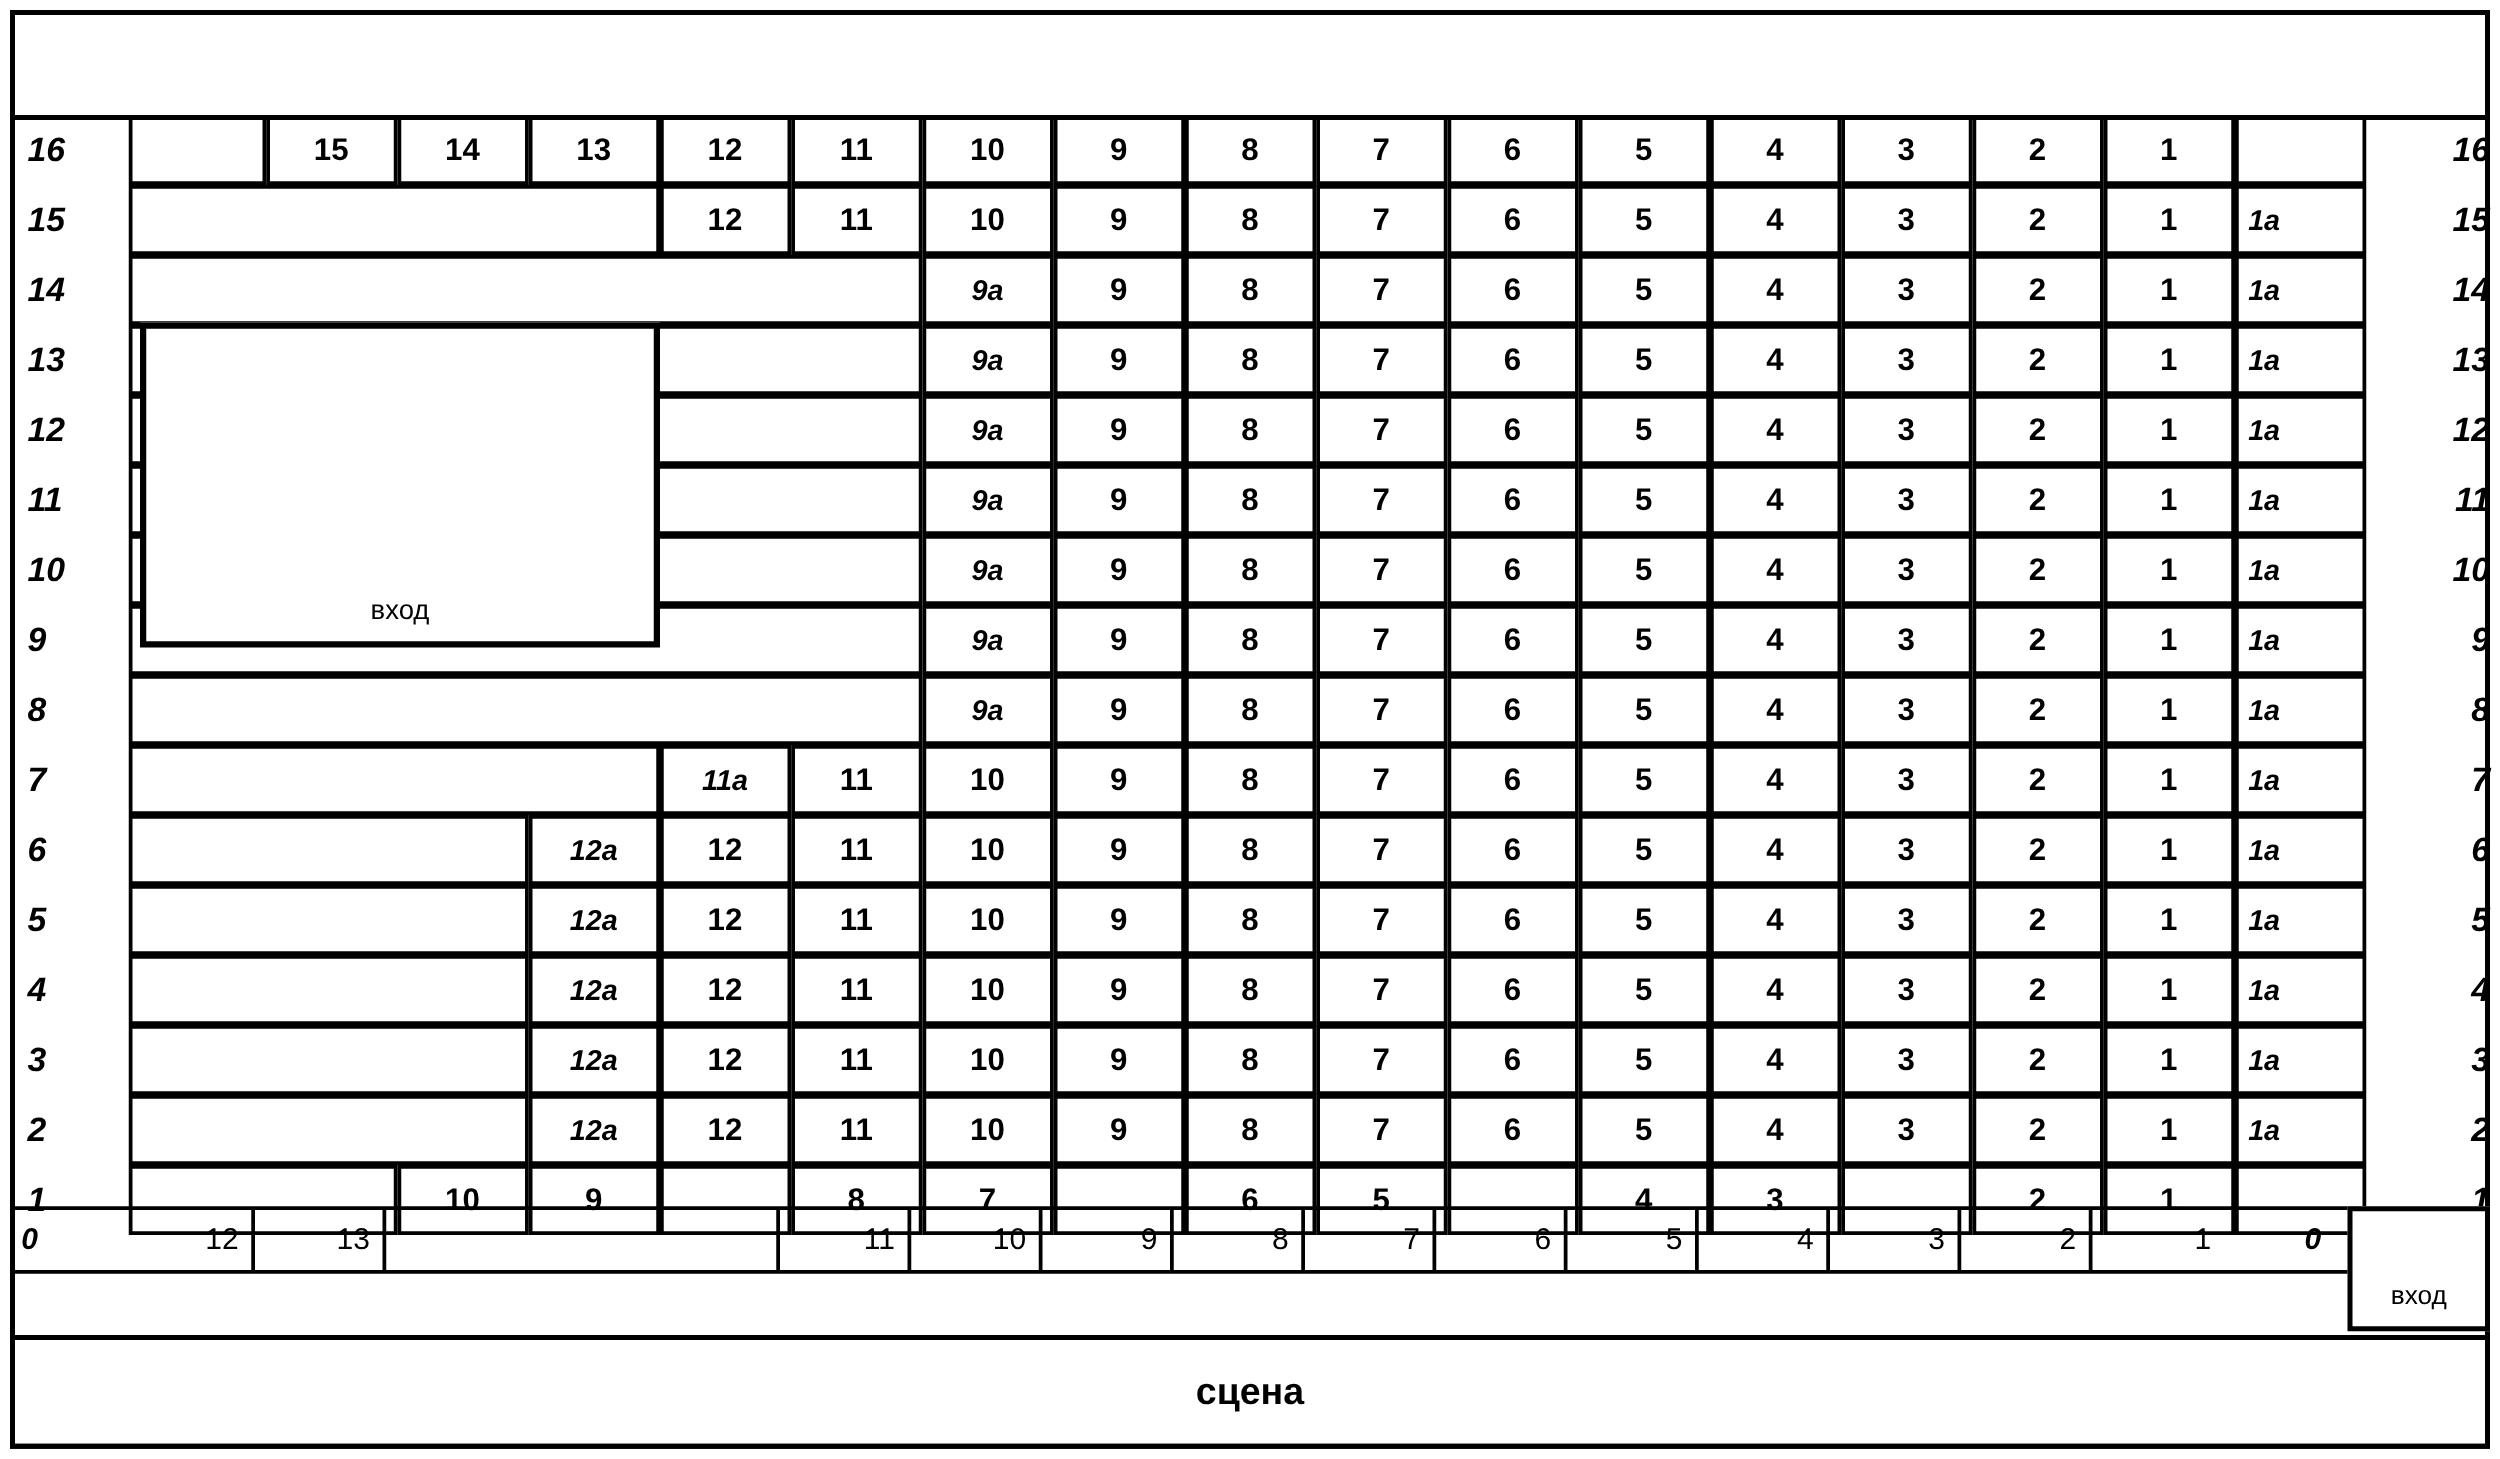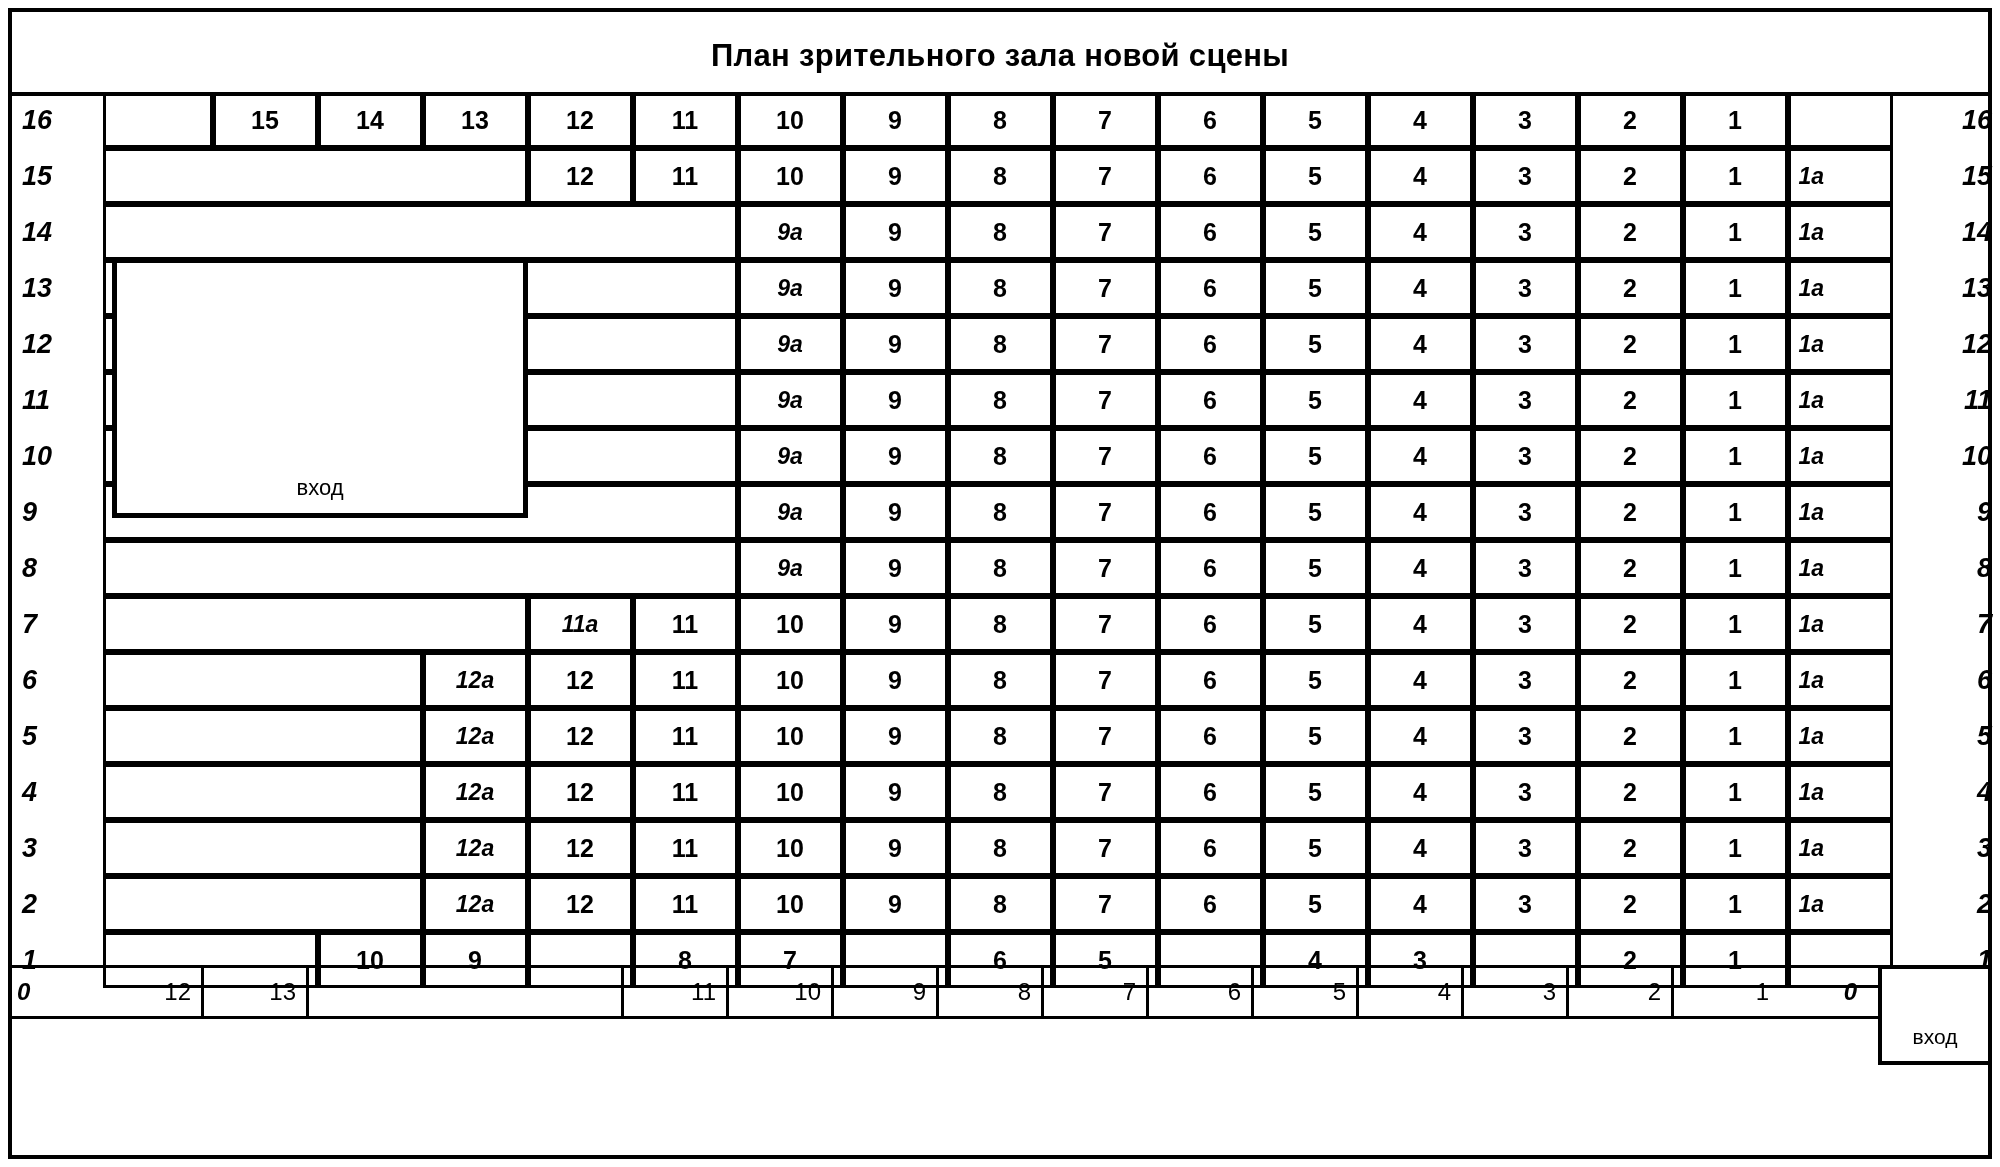--- a/index.html
+++ b/index.html
@@ -173,21 +173,20 @@
     font-weight: bold;
   }
 </style>
 </head>
 <body>
 
 <div id="page">
 
   <div class="outer-frame"></div>
 
-  <div class="title">План зрительного зала новой сцены</div>
 
   <div class="hline" style="left:8px; top:92px; width:1984px;"></div>
 
   <div class="hall">
 
     <div class="rownum left" style="top:0;">16</div>
     <div class="rownum right" style="top:0;">16</div>
     <div class="row" style="top:0; left:0; width:1984px;">
       <div class="cell bordered" style="left:96px; width:110px;"></div>
       <div class="cell bordered" style="left:206px; width:105px;">15</div>
@@ -508,14 +507,17 @@
     <div class="c" style="left:1453px; width:105px;">3</div>
     <div class="c" style="left:1558px; width:105px;">2</div>
     <div class="c" style="left:1663px; width:105px; border-right:none;">1</div>
     <div class="lbl" style="left:1790px; width:56px; justify-content:flex-end;">0</div>
   </div>
 
   <div class="entrance-small">
     <span>вход</span>
   </div>
 
+  <div class="stage">
+    <span>сцена</span>
+  </div>
 
 </div>
 
 </body></html>

